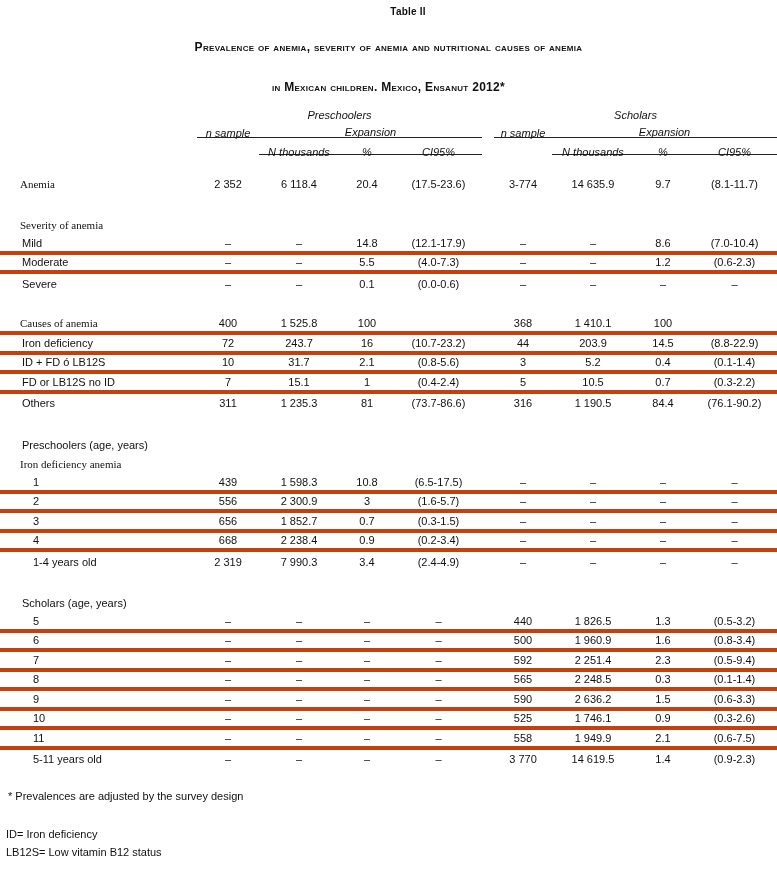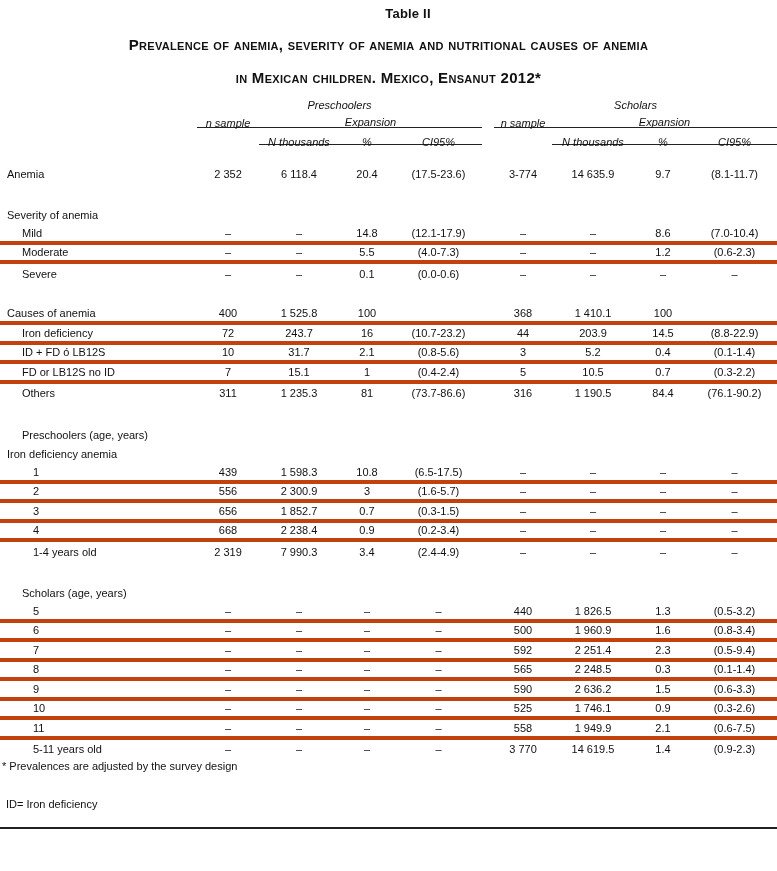--- a/index.html
+++ b/index.html
@@ -9,22 +9,22 @@
     width:777px; height:871px;
     margin:0 auto;
     background:#ffffff;
     color:#111111;
     font-family:"Liberation Sans","DejaVu Sans",sans-serif;
     font-size:11px;
     overflow:hidden;
   }
   
   .title-block { padding-top:6px; text-align:center; }
-  .table-label { font-size:13px; font-weight:bold; letter-spacing:0.2px;margin-left:39px; }
-  .table-title { font-size:15px; font-weight:bold; font-variant:small-caps; letter-spacing:0.3px; line-height:19px; margin-top:14px; }
+  .table-label { font-size:10px; font-weight:bold; letter-spacing:0.2px;margin-left:39px; }
+  .table-title { font-size:12px; font-weight:bold; font-variant:small-caps; letter-spacing:0.3px; line-height:19px; margin-top:21px; }
   
   .grid {
     display:grid;
     grid-template-columns:197px 62px 80px 56px 87px 12px 58px 82px 58px 85px;
     align-items:end;
   }
   
   .thead { margin-top:12px; font-style:italic; }
   .hrow1 { height:17px; }
   .hrow2 { height:20px; }
@@ -38,25 +38,25 @@
   .span-sch-exp { grid-column:8 / span 3; border-bottom:1px solid #222; }
   .sub-p1 { grid-column:3; } .sub-p2 { grid-column:4; } .sub-p3 { grid-column:5; }
   .sub-s1 { grid-column:8; } .sub-s2 { grid-column:9; } .sub-s3 { grid-column:10; }
   
   .tbody { margin-top:7px; }
   .trow { height:19.5px; align-items:center; }
   .trow.rule { border-bottom:4px solid #c2410c; }
   .spacer { height:22px; }
   .cell { text-align:center; white-space:nowrap; }
   .cell.label { text-align:left; }
-  .ind0 .cell.label { padding-left:7px; }
+  .ind0 .cell.label { padding-left:20px;font-family:Liberation Serif, serif; }
   .ind1 .cell.label { padding-left:22px; }
   .ind2 .cell.label { padding-left:33px; }
   
-  .footnote { margin-top:1px; padding-left:2px; }
+  .footnote { margin-top:21px; padding-left:8px; }
   .abbr-block { margin-top:24px; padding-left:6px; line-height:17.5px; }
   .bottom-rule { margin-top:13px; height:2px; background:#222; width:100%; }
 </style>
 </head>
 <body>
 
 <div class="page">
 
   <div class="title-block">
     <div class="table-label">Table II</div>
@@ -401,17 +401,18 @@
         <div class="cell num">14 619.5</div>
         <div class="cell num">1.4</div>
         <div class="cell num">(0.9-2.3)</div>
       </div>
     </div>
 
   <div class="footnote">* Prevalences are adjusted by the survey design</div>
 
   <div class="abbr-block">
     <div>ID= Iron deficiency</div>
+    <div>LB12S= Low vitamin B12 status</div>
   </div>
 
   <div class="bottom-rule"></div>
 
 </div>
 
 </body></html>

